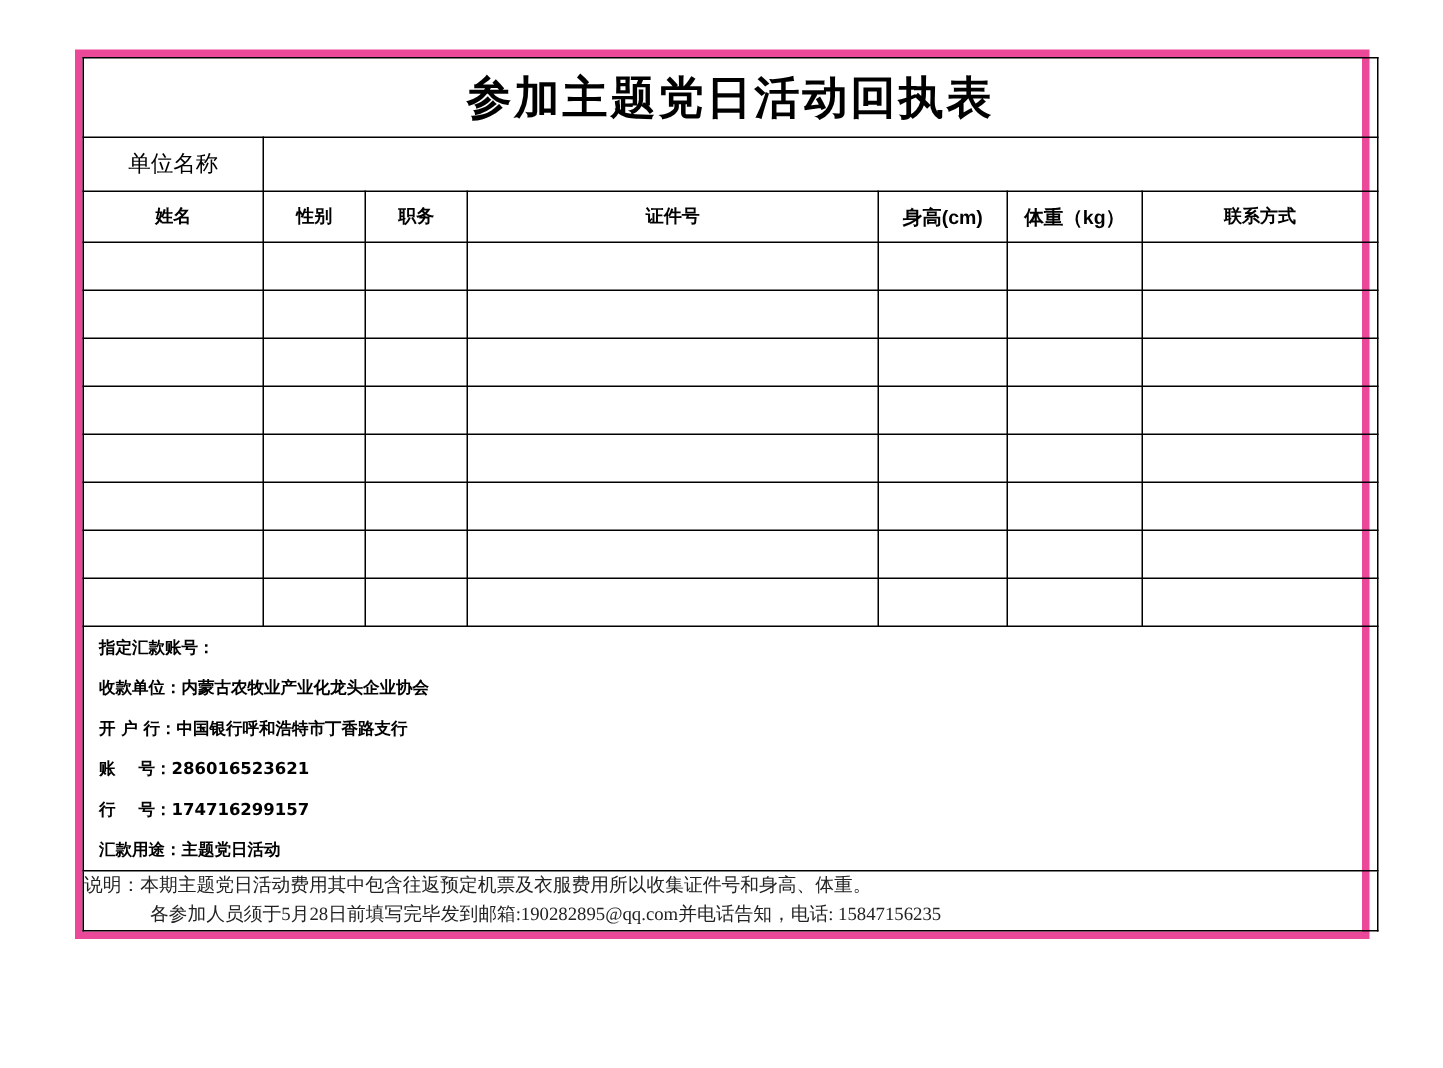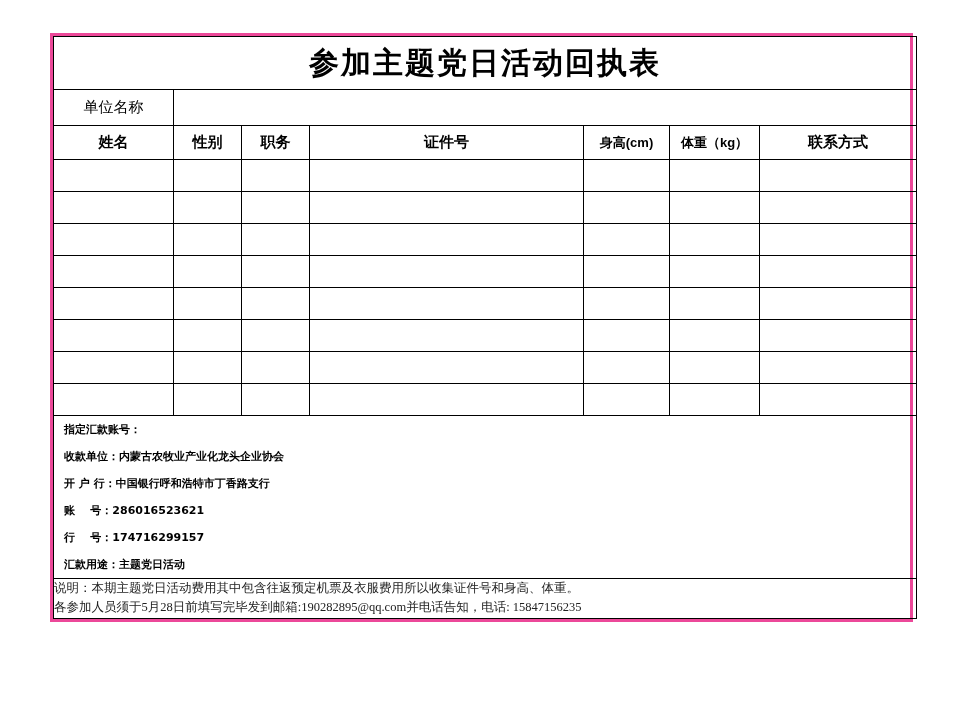--- a/index.html
+++ b/index.html
@@ -14,21 +14,21 @@
     color: #000000;
     position: relative;
     overflow: hidden;
   }
   .page {
     position: absolute;
     left: 50px;
     top: 33px;
     width: 863px;
     box-sizing: border-box;
-    border: 3px solid #ec4899;
+    border: 5px solid #ec4899;
   }
   table.form {
     border-collapse: collapse;
     width: 100%;
     table-layout: fixed;
   }
   table.form td {
     border: 1px solid #000;
     padding: 0;
     vertical-align: middle;
@@ -49,21 +49,21 @@
   }
   .unit-value {
     height: 35px;
     text-align: left;
     padding-left: 8px;
     font-size: 14px;
   }
   .col-head {
     height: 33px;
     text-align: center;
-    font-size: 15px;
+    font-size: 12px;
     font-weight: bold;
   }
   .col-head.small {
     font-size: 13px;
   }
   .data-row td {
     height: 31px;
   }
   .bank-block {
     padding: 10px 0 6px 0;
@@ -79,20 +79,21 @@
     padding: 6px 10px 8px 10px;
   }
   .note-line {
     font-size: 12.5px;
     line-height: 1.55;
     color: #222;
     white-space: pre-wrap;
     font-family: Liberation Serif, serif;
   }
   .note-line.indent {
+    padding-left: 44px;
   }
 </style>
 </head>
 <body>
 
 <div class="page">
   <table class="form">
     <colgroup>
       <col style="width:120px">
       <col style="width:68px">

